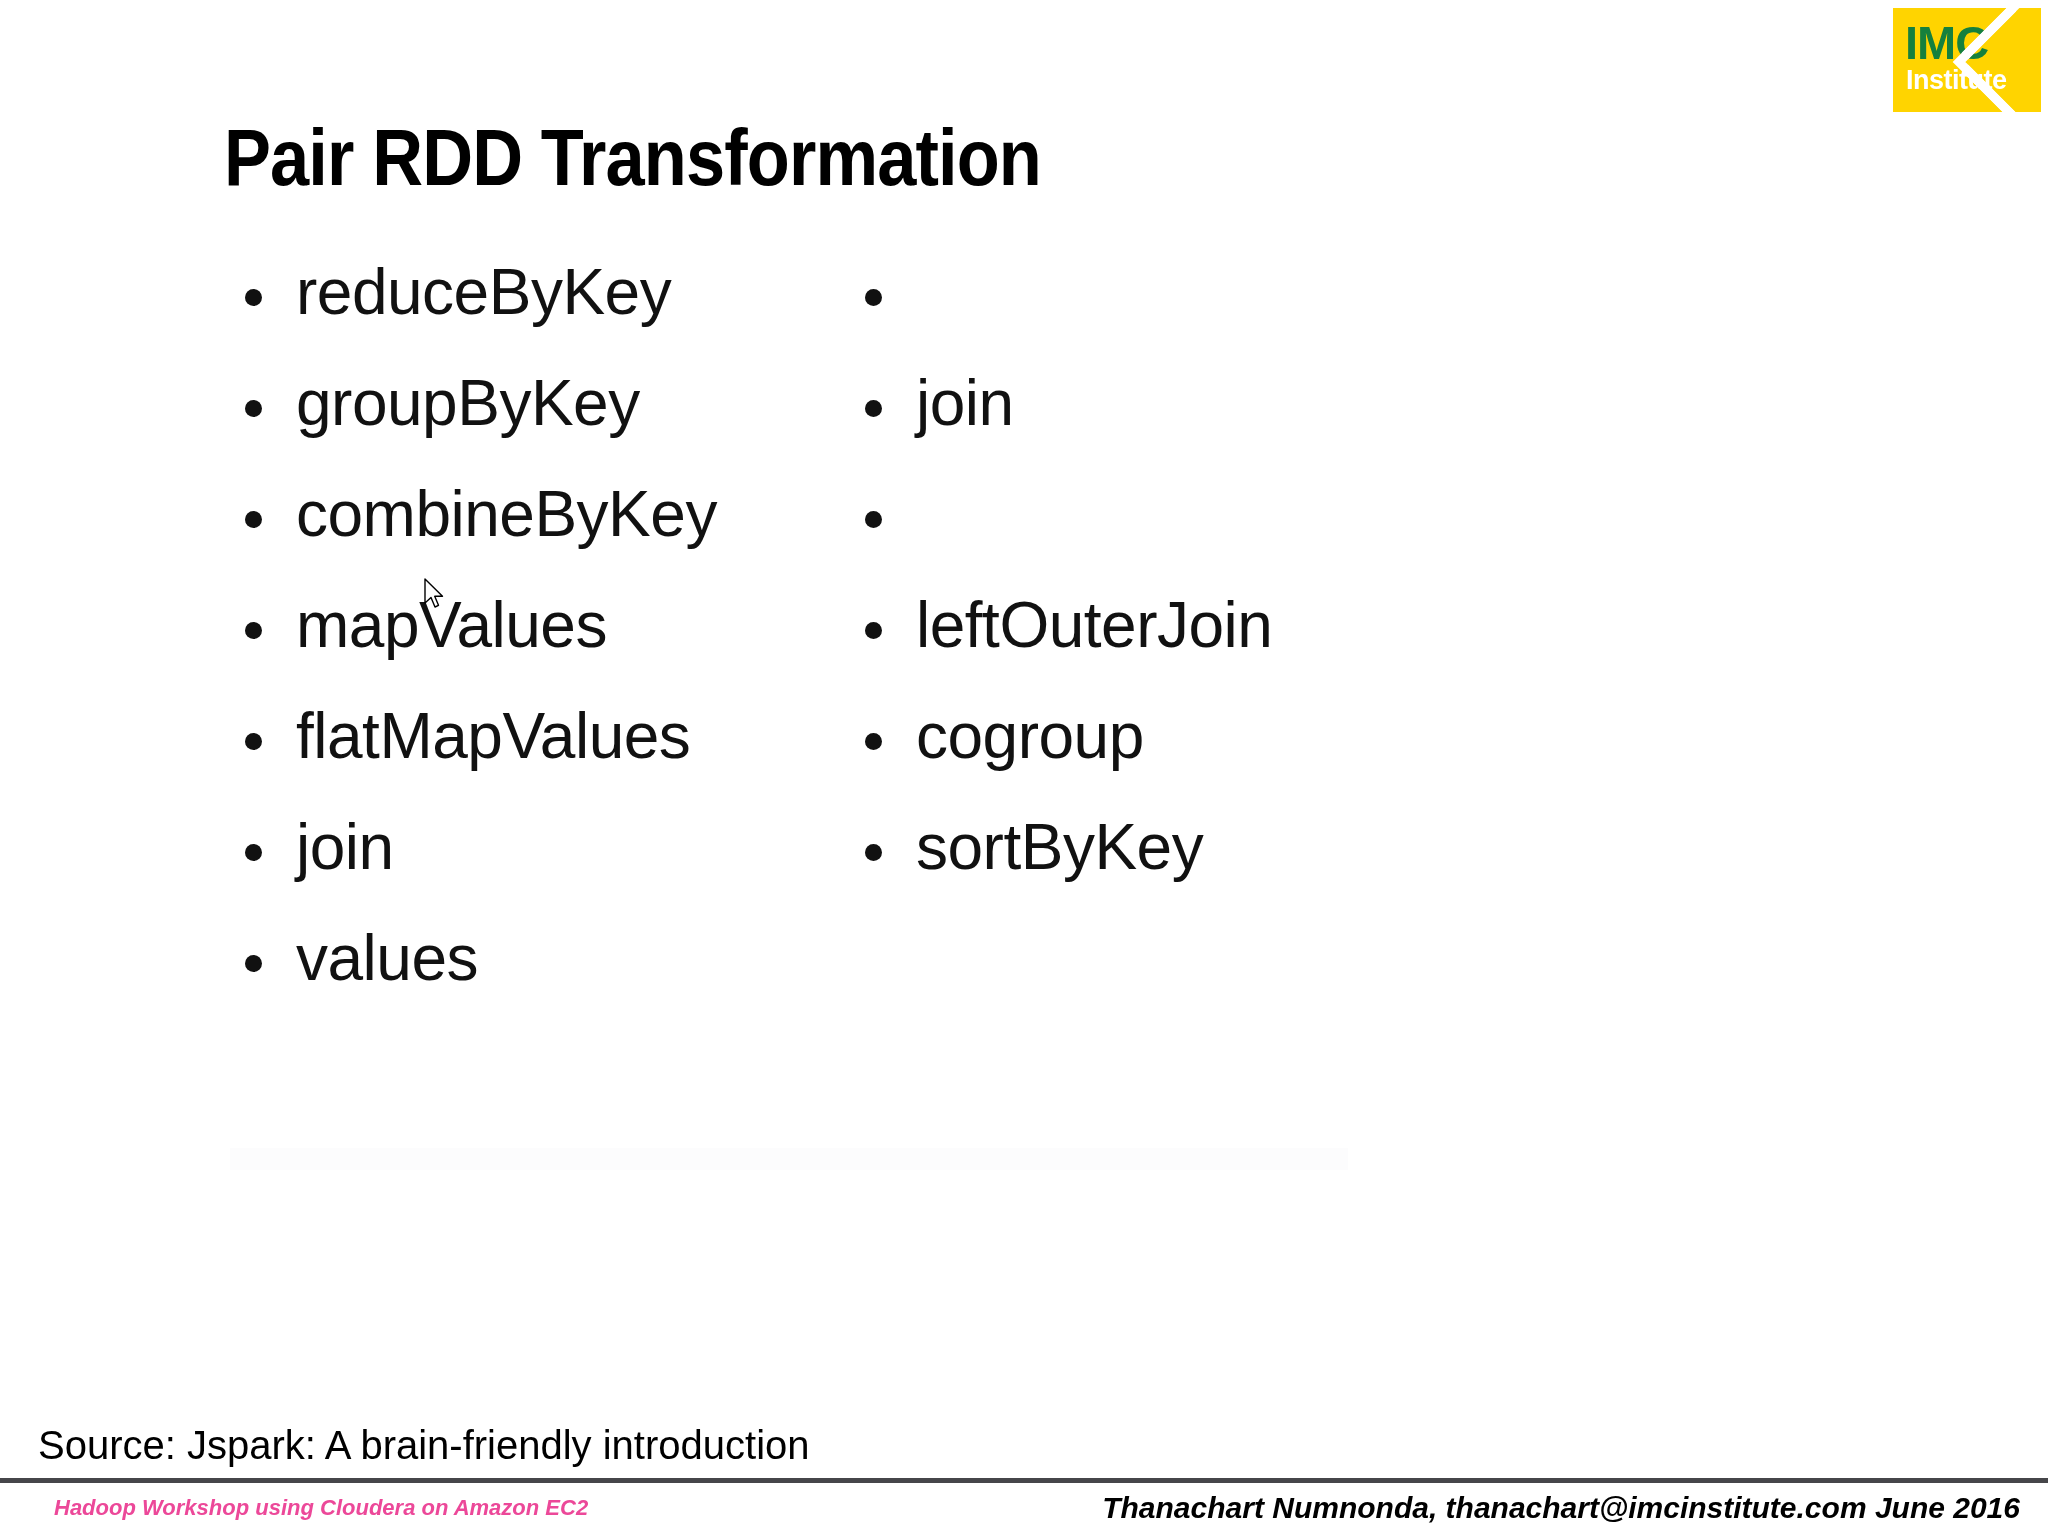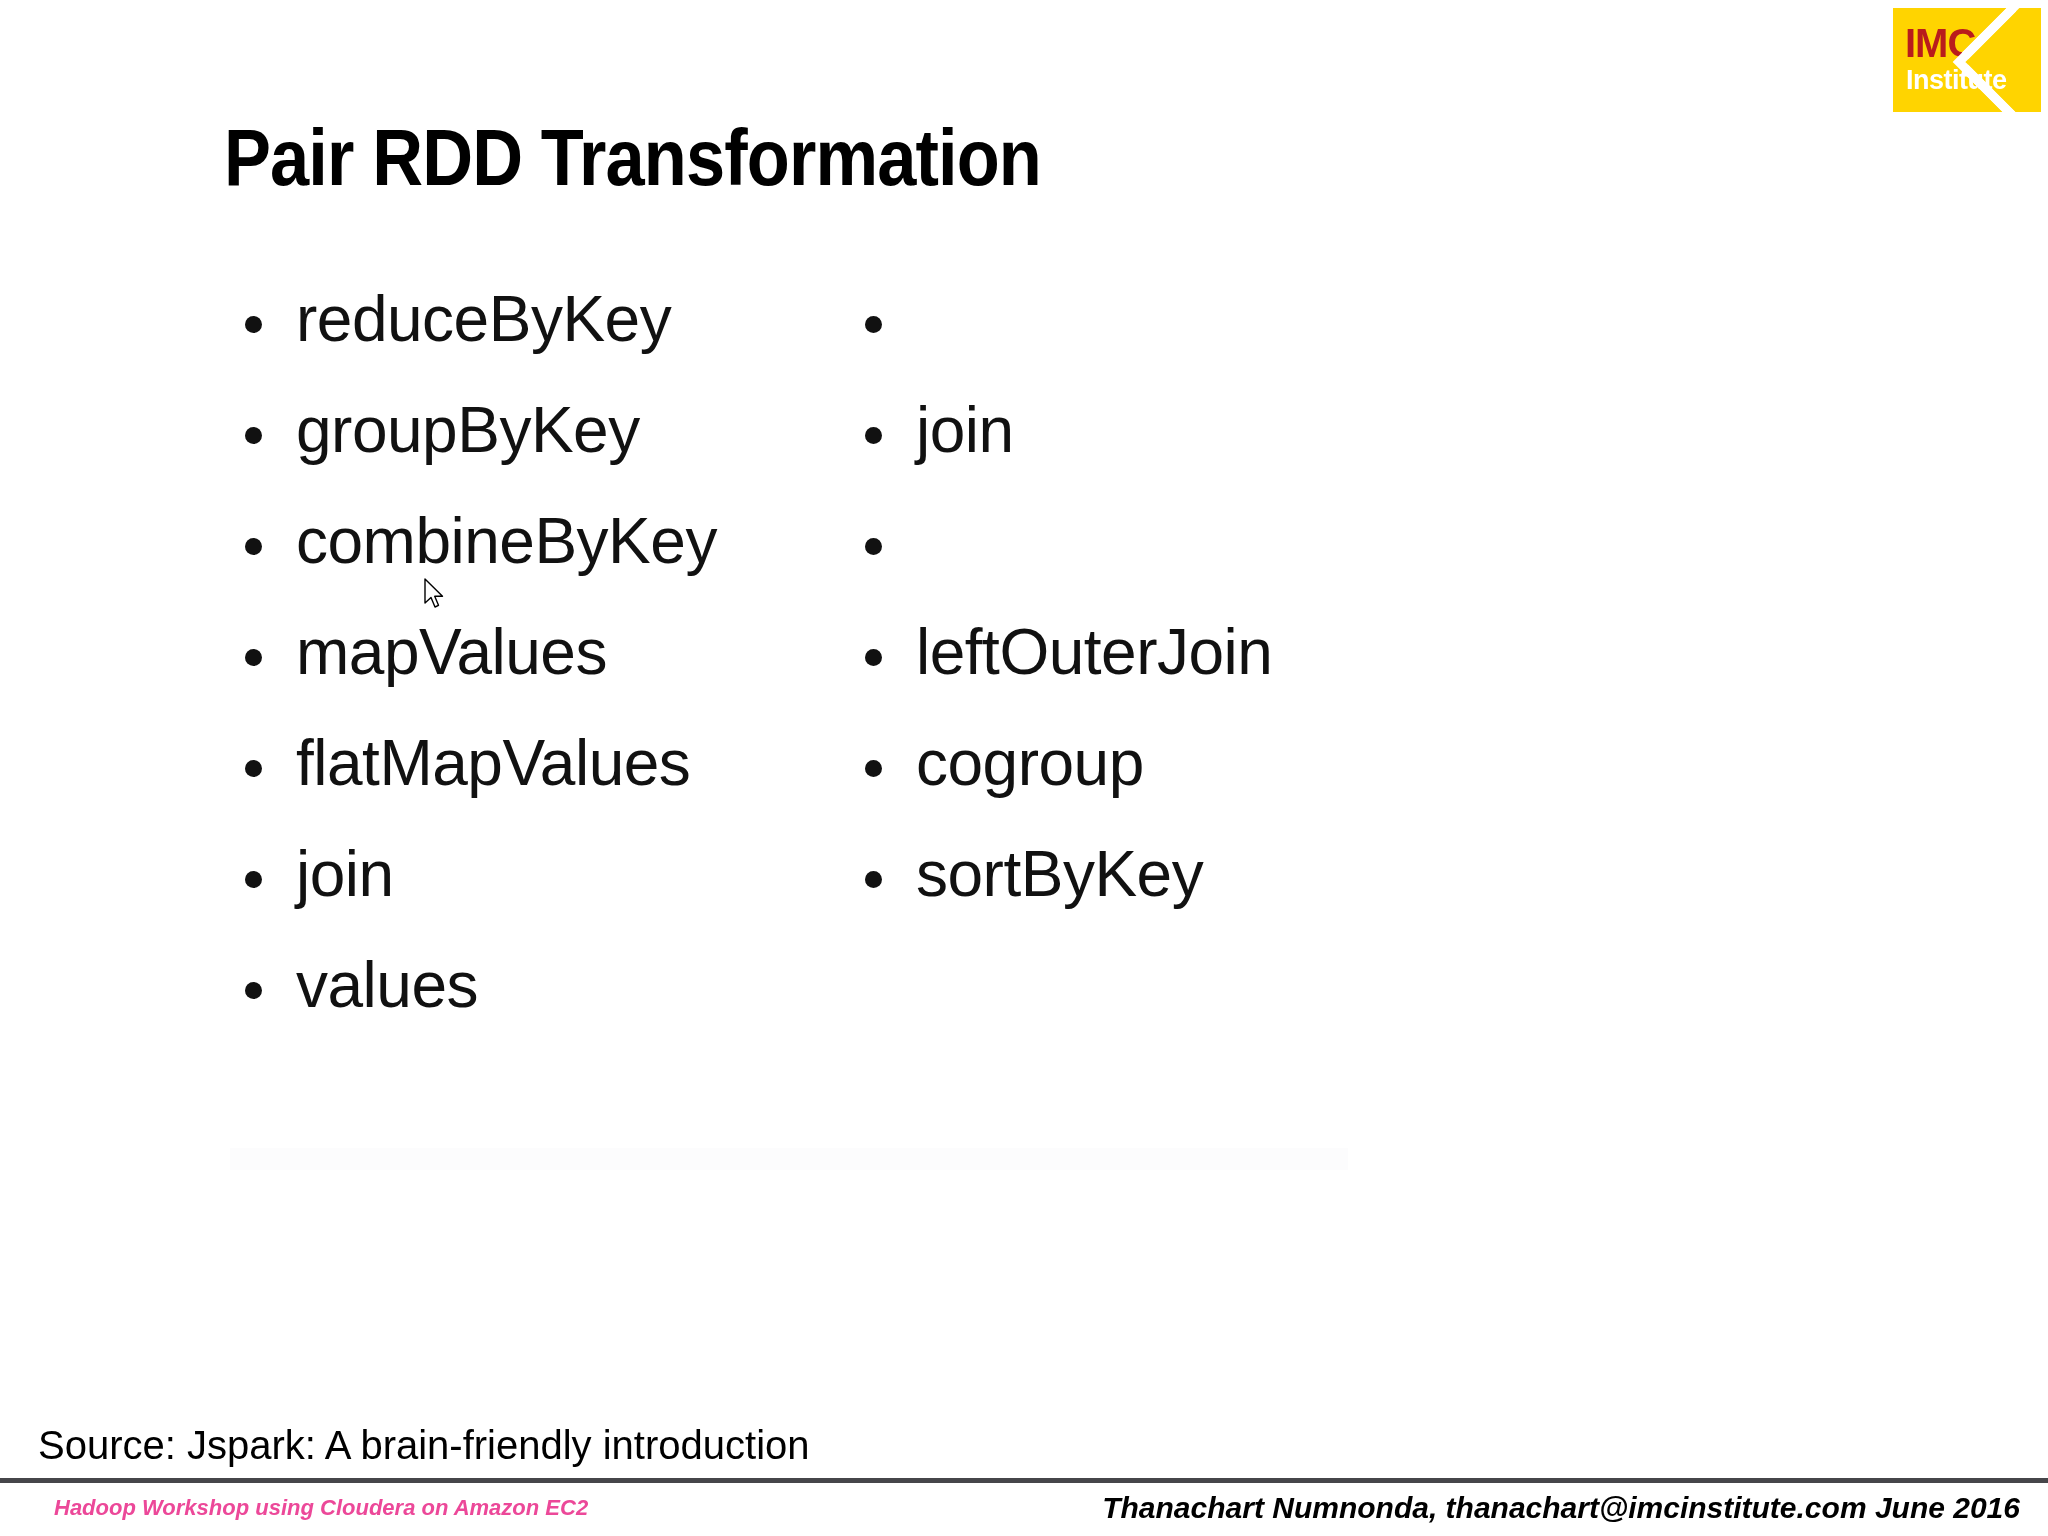--- a/index.html
+++ b/index.html
@@ -32,24 +32,24 @@
     height: 104px;
     background: #FFD400;
     overflow: hidden;
   }
   #logo .logo-imc {
     position: absolute;
     left: 12px;
     top: 12px;
     font-family: "Liberation Sans", sans-serif;
     font-weight: bold;
-    font-size: 40px;
+    font-size: 47px;
     line-height: 46px;
     letter-spacing: -1px;
-    color: #b91c1c;
+    color: #15803d;
   }
   #logo .logo-inst {
     position: absolute;
     left: 13px;
     top: 58px;
     font-family: "Liberation Sans", sans-serif;
     font-weight: bold;
     font-size: 27px;
     line-height: 28px;
     letter-spacing: -0.5px;
@@ -92,21 +92,20 @@
     left: 0;
     top: 900px;
     width: 1118px;
     height: 22px;
     background: #fcfcfd;
   }
 
   .col {
     position: absolute;
     top: 0;
-    margin-top: 27px;
   }
   #col-left  { left: 0px;   width: 760px; }
   #col-right { left: 620px; width: 780px; }
 
   ul.bullets {
     list-style: none;
     margin: 0;
     padding: 0;
   }
   ul.bullets li {

